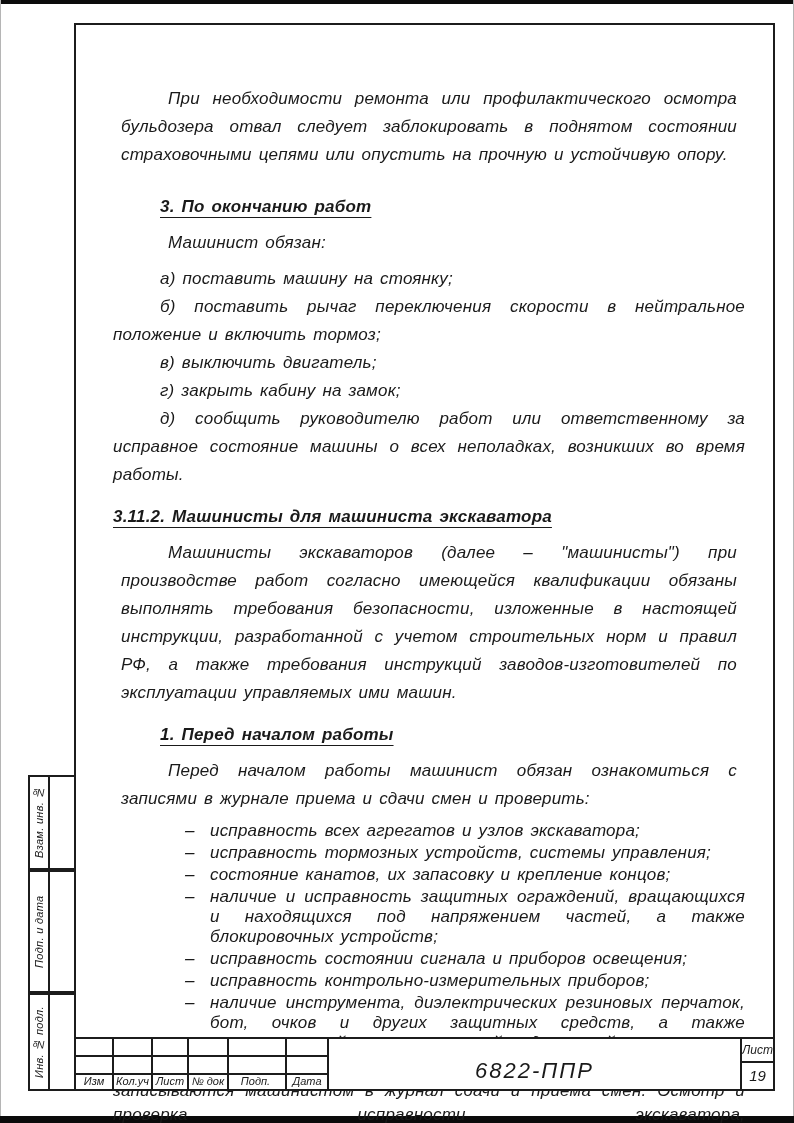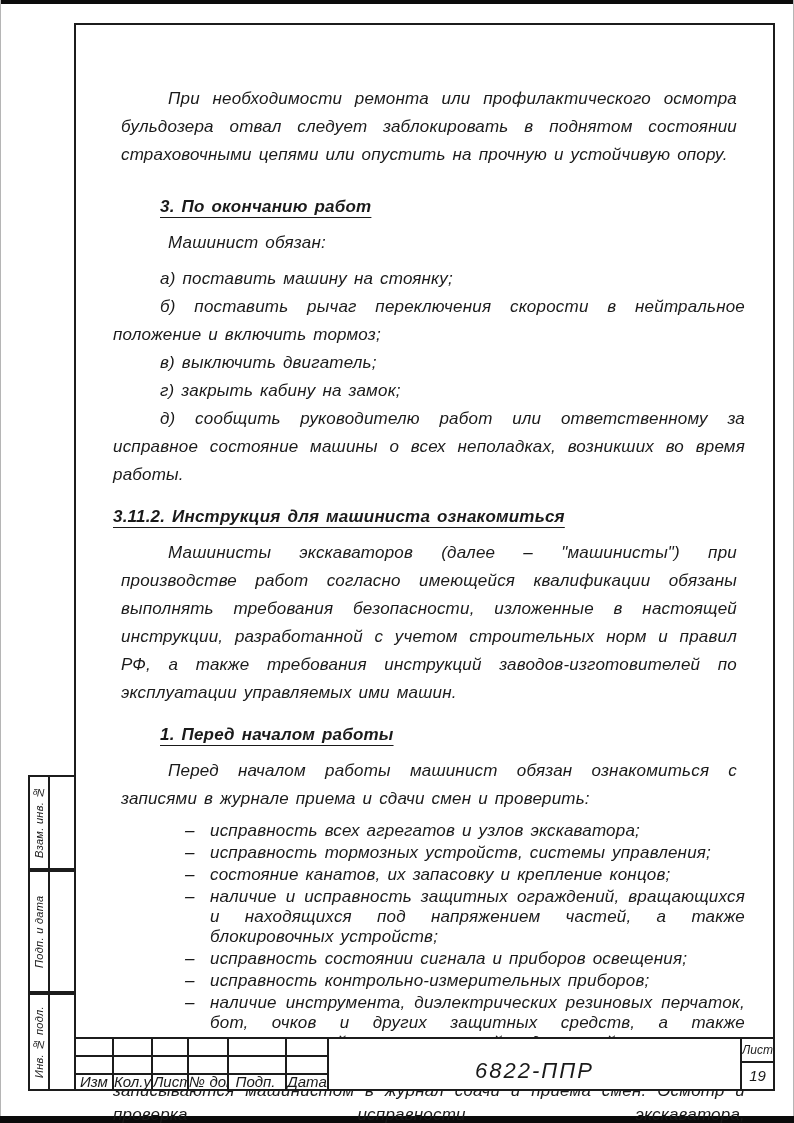--- a/index.html
+++ b/index.html
@@ -51,21 +51,21 @@
 
   .stamp{
     position:absolute;left:74px;top:1037px;width:701px;height:54px;
     border:2px solid #1c1c1c;box-sizing:border-box;background:#fff;
   }
   .stamp .vline{position:absolute;top:0;bottom:0;width:2px;background:#1c1c1c;}
   .stamp .hline{position:absolute;left:0;width:253px;height:2px;background:#1c1c1c;}
   .stamp .hline-sheet{position:absolute;left:666px;right:0;height:2px;background:#1c1c1c;top:22px;}
   .col-label{
     position:absolute;top:35px;height:15px;line-height:15px;text-align:center;
-    font-size:15px;font-style:italic;white-space:nowrap;overflow:hidden;
+    font-size:11px;font-style:italic;white-space:nowrap;overflow:hidden;
   }
   .doc-code{
     position:absolute;left:253px;width:411px;top:0;height:64px;
     display:flex;align-items:center;justify-content:center;
     font-size:22px;font-style:italic;letter-spacing:2px;
   }
   .sheet-label{position:absolute;left:666px;right:0;top:0;height:22px;line-height:22px;text-align:center;font-size:12px;font-style:italic;}
   .sheet-number{position:absolute;left:666px;right:0;top:24px;height:30px;line-height:26px;text-align:center;font-size:15px;font-style:italic;}
 </style>
 </head>
@@ -81,21 +81,21 @@
     <p class="para indent">При необходимости ремонта или профилактического осмотра бульдозера отвал следует заблокировать в поднятом состоянии страховочными цепями или опустить на прочную и устойчивую опору.</p>
 
     <p class="heading"><span class="u">3. По окончанию работ</span></p>
     <p class="para indent">Машинист обязан:</p>
     <p class="item">а) поставить машину на стоянку;</p>
     <p class="item">б) поставить рычаг переключения скорости в нейтральное положение и включить тормоз;</p>
     <p class="item">в) выключить двигатель;</p>
     <p class="item">г) закрыть кабину на замок;</p>
     <p class="item">д) сообщить руководителю работ или ответственному за исправное состояние машины о всех неполадках, возникших во время работы.</p>
 
-    <p class="heading tight no-indent"><span class="u">3.11.2. Инструкция для машиниста ознакомиться</span></p>
+    <p class="heading tight no-indent"><span class="u">3.11.2. Машинисты для машиниста экскаватора</span></p>
     <p class="para indent">Машинисты экскаваторов (далее – "машинисты") при производстве работ согласно имеющейся квалификации обязаны выполнять требования безопасности, изложенные в настоящей инструкции, разработанной с учетом строительных норм и правил РФ, а также требования инструкций заводов-изготовителей по эксплуатации управляемых ими машин.</p>
 
     <p class="heading tight"><span class="u">1. Перед началом работы</span></p>
     <p class="para indent">Перед началом работы машинист обязан ознакомиться с записями в журнале приема и сдачи смен и проверить:</p>
 
     <div class="bullets">
       <div class="bullet">
         <span class="dash">–</span>
         <span class="btext">исправность всех агрегатов и узлов экскаватора;</span>
       </div>

